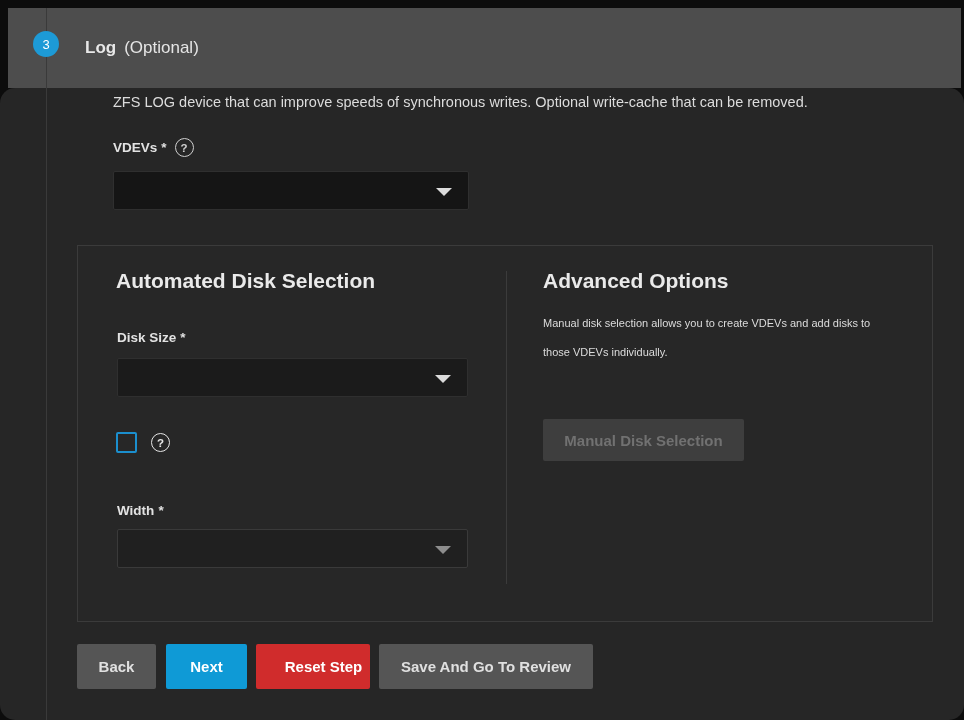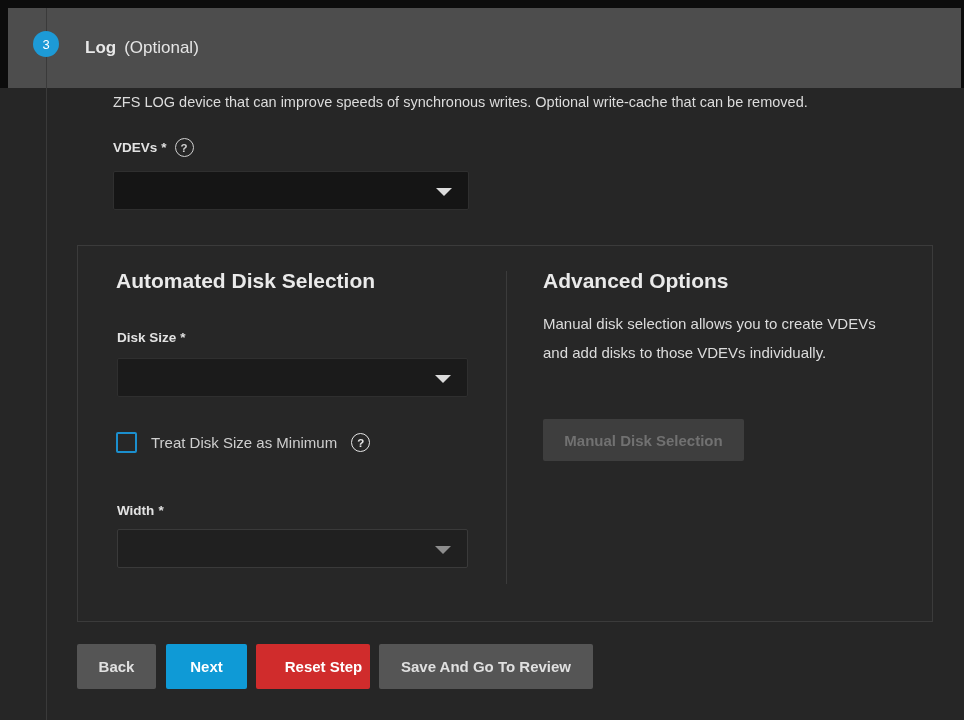--- a/index.html
+++ b/index.html
@@ -8,35 +8,35 @@
   
   .step-header{position:absolute;left:8px;top:8px;right:3px;height:80px;background:#4d4d4d;}
   .stepper-line{position:absolute;left:46px;top:8px;width:1px;height:712px;background:#3a3a3a;z-index:1;}
   .step-circle{position:absolute;left:33px;top:31px;width:26px;height:26px;border-radius:50%;
                background:#1d9ad6;color:#fff;font-size:13px;display:flex;align-items:center;
                justify-content:center;z-index:2;}
   .step-title{position:absolute;left:77px;top:0;height:80px;display:flex;align-items:center;gap:8px;z-index:2;}
   .step-title .t{color:#e8e8e8;font-weight:bold;font-size:17px;}
   .step-title .o{color:#e5e5e5;font-size:17px;}
   
-  .content{position:absolute;left:0;top:88px;width:964px;height:632px;background:#262626;}
+  .content{position:absolute;left:0;top:88px;width:964px;height:632px;background:#262626;border-radius:15px;}
   .desc{position:absolute;left:113px;top:6px;width:820px;color:#dcdcdc;font-size:14.5px;}
   .field-label{color:#e2e2e2;font-size:13.5px;font-weight:bold;display:flex;align-items:center;gap:8px;}
   .req{color:#e2e2e2;}
   .help-icon{display:inline-flex;width:17px;height:17px;border:1.5px solid #cfcfcf;border-radius:50%;
              color:#cfcfcf;font-size:11.5px;font-weight:bold;align-items:center;justify-content:center;}
   .select-box{position:absolute;background:#181818;border:1px solid #2f2f2f;border-radius:2px;}
   .caret{position:absolute;right:16px;top:50%;margin-top:-3px;width:0;height:0;
          border-left:8px solid transparent;border-right:8px solid transparent;border-top:8px solid #dcdcdc;}
   .caret.dim{border-top-color:#8d8d8d;}
   
   .panel{position:absolute;left:77px;top:157px;width:856px;height:377px;border:1px solid #3b3b3b;background:#272727;box-sizing:border-box;}
   .col-divider{position:absolute;left:428px;top:25px;width:1px;height:313px;background:#3b3b3b;}
   .section-heading{color:#eaeaea;font-weight:bold;font-size:21px;}
-  .adv-text{color:#dcdcdc;font-size:15px;line-height:29px;width:340px;}
+  .adv-text{color:#dcdcdc;font-size:11px;line-height:29px;width:340px;}
   .checkbox-row{position:absolute;left:38px;top:186px;display:flex;align-items:center;gap:14px;}
   .checkbox{width:17px;height:17px;border:2px solid #1b8fce;border-radius:2px;background:transparent;}
   .checkbox-label{color:#cfcfcf;font-size:15px;}
   .disabled-btn{position:absolute;left:465px;top:173px;width:201px;height:42px;background:#3e3e3e;
                 color:#717171;font-weight:bold;font-size:15px;border:none;border-radius:2px;}
   
   .btn{position:absolute;top:556px;height:45px;border:none;border-radius:2px;font-family:inherit;
        font-weight:bold;font-size:15px;cursor:pointer;}
   .btn-gray{background:#555555;color:#e0e0e0;}
   .btn-blue{background:#0f9ad6;color:#ffffff;}
@@ -80,21 +80,20 @@
         <span>Disk Size</span>
           <span class="req" style="margin-left:-4px;">*</span>
       </div>
       <div class="select-box" style="left:39px;top:112px;width:349px;height:37px;background:#1b1b1b;">
         <span></span>
         <span class="caret"></span>
       </div>
 
       <div class="checkbox-row">
         <span class="checkbox"></span>
-        <span class="checkbox-label">Treat Disk Size as Minimum</span>
         <span class="help-icon" style="border-color:#e6e6e6;color:#e6e6e6;">?</span>
       </div>
 
       <div class="field-label" style="position:absolute;left:39px;top:257px;">
         <span>Width</span>
           <span class="req" style="margin-left:-4px;">*</span>
       </div>
       <div class="select-box" style="left:39px;top:283px;width:349px;height:37px;background:#202020;border-color:#3a3a3a;">
         <span></span>
         <span class="caret dim"></span>

